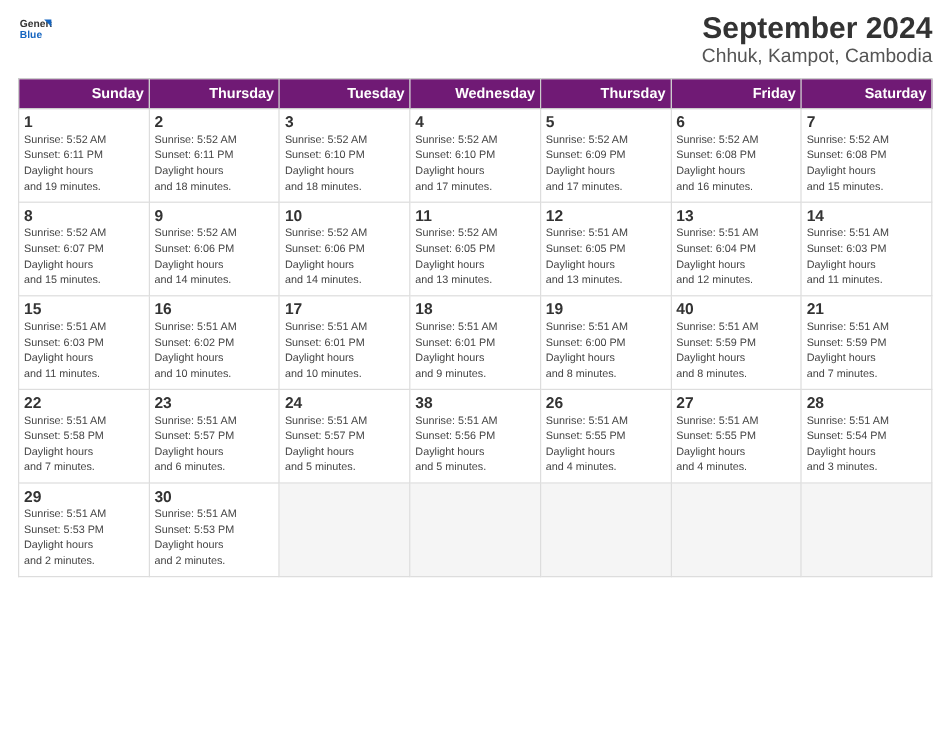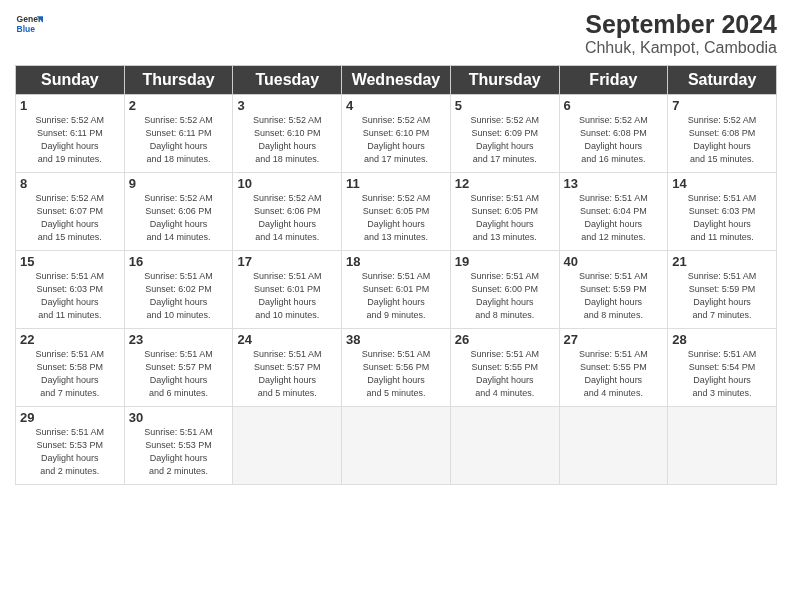--- a/index.html
+++ b/index.html
@@ -37,26 +37,26 @@
     .location-title {
       font-size: 16px;
       color: #555;
     }
     table {
       width: 100%;
       border-collapse: collapse;
       table-layout: fixed;
     }
     th {
-      background-color: #404040;
+      background-color: #701a75;
       color: #fff;
-      font-size: 16px;
+      font-size: 12px;
       font-weight: bold;
       padding: 5px 4px;
-      text-align: center;
+      text-align: right;
       border: 1px solid #ccc;
     }
     td {
       border: 1px solid #ddd;
       vertical-align: top;
       padding: 3px 4px;
       font-size: 9.5px;
       color: #333;
       height: 78px;
       background: #fff;
@@ -68,21 +68,20 @@
       font-size: 13px;
       font-weight: bold;
       color: #333;
       display: block;
       margin-bottom: 1px;
     }
     .day-info {
       font-size: 9px;
       color: #444;
       line-height: 1.45;
-      text-align: center;
     }
   </style>
 </head>
 <body>
 
 <div class="header-area">
   <div class="logo">
     <svg class="logo-icon" viewBox="0 0 36 36">
       <text x="2" y="16" font-size="11" font-weight="bold" fill="#333">General</text>
       <text x="2" y="28" font-size="11" font-weight="bold" fill="#1565c0">Blue</text>

